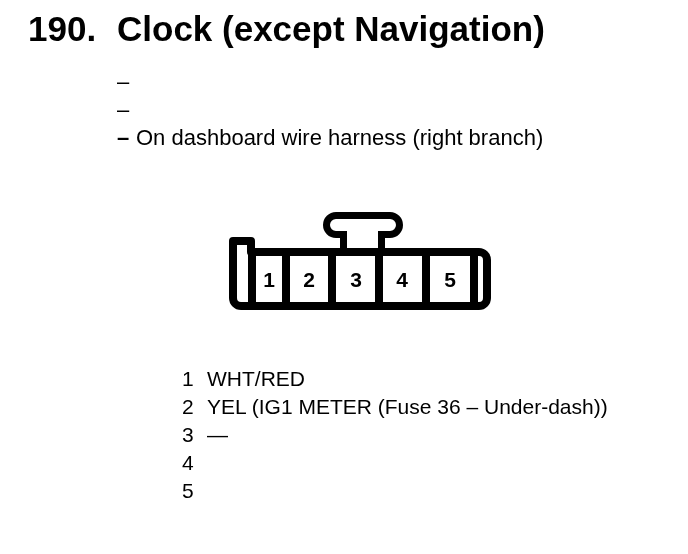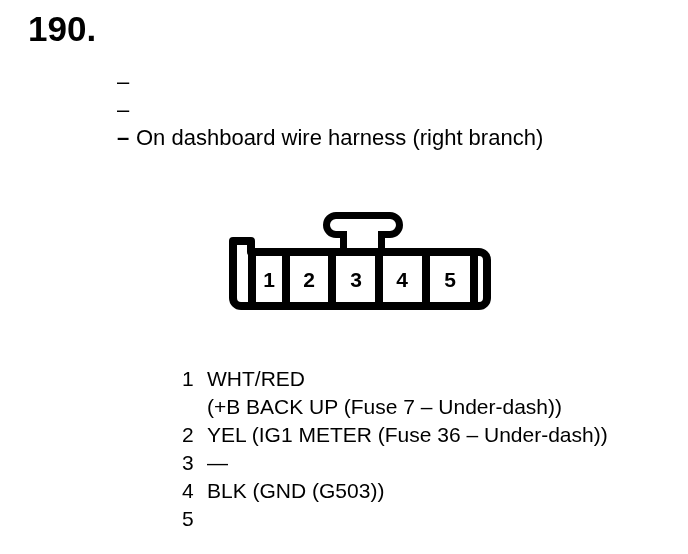--- a/index.html
+++ b/index.html
@@ -45,20 +45,21 @@
     white-space:nowrap;
   }
   .pinrow{display:flex;}
   .pinnum{display:inline-block;width:25px;flex:0 0 25px;}
 </style>
 </head>
 <body>
 
 <div class="title">
   <span class="title-num">190.</span>
+  <span class="title-text">Clock (except Navigation)</span>
 </div>
 
 <div class="notes">
   <div class="note">
     <span class="dash">–</span>
   </div>
   <div class="note">
     <span class="dash">–</span>
   </div>
   <div class="note">
@@ -88,30 +89,28 @@
   <span class="cell-num" style="left:230px">5</span>
 </div>
 
 <div class="pinlist">
   <div class="pinrow">
     <span class="pinnum">1</span>
     <span class="pinlabel">WHT/RED</span>
   </div>
   <div class="pinrow">
     <span class="pinnum"></span>
-    <span class="pinlabel">(+B BACK UP (Fuse 7 – Under-dash))</span>
   </div>
   <div class="pinrow">
     <span class="pinnum">2</span>
     <span class="pinlabel">YEL (IG1 METER (Fuse 36 – Under-dash))</span>
   </div>
   <div class="pinrow">
     <span class="pinnum">3</span>
     <span class="pinlabel">—</span>
   </div>
   <div class="pinrow">
     <span class="pinnum">4</span>
-    <span class="pinlabel">BLK (GND (G503))</span>
   </div>
   <div class="pinrow">
     <span class="pinnum">5</span>
   </div>
 </div>
 
 </body></html>

